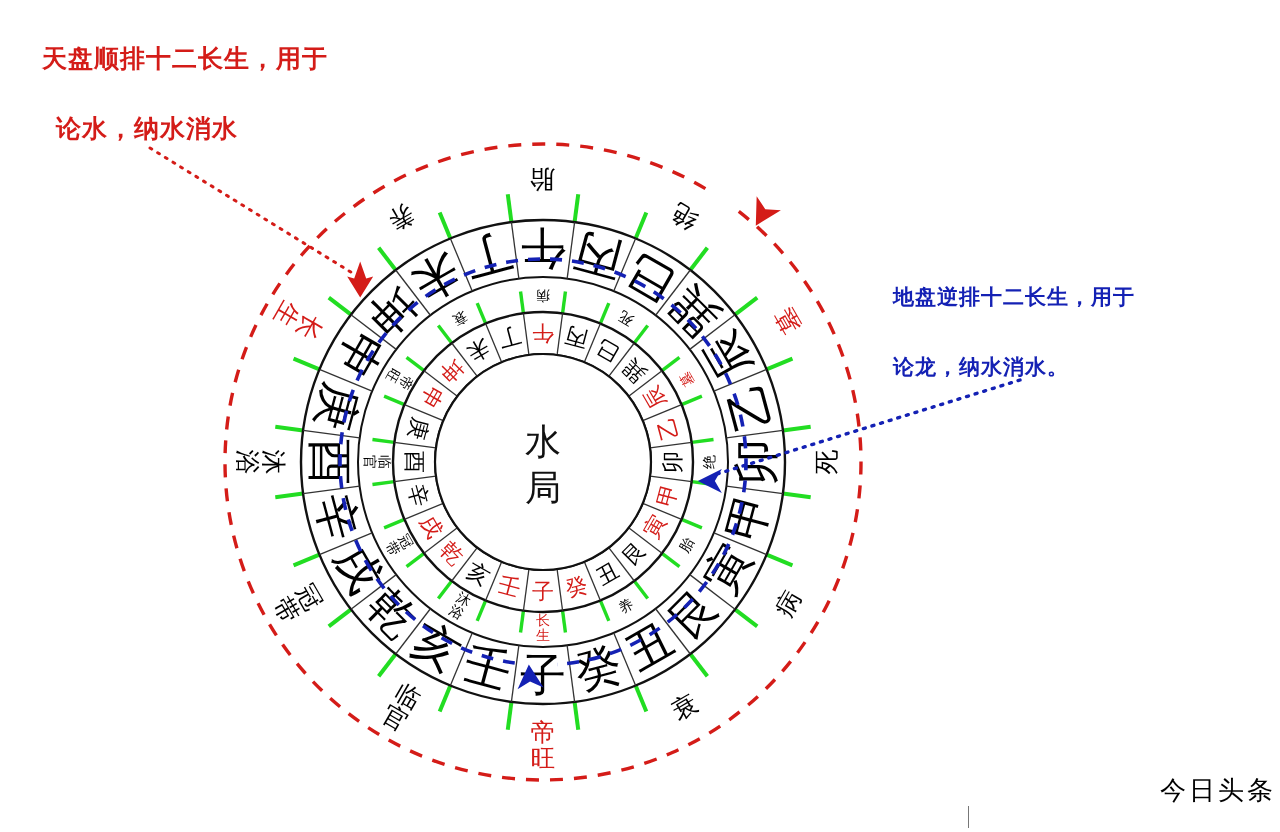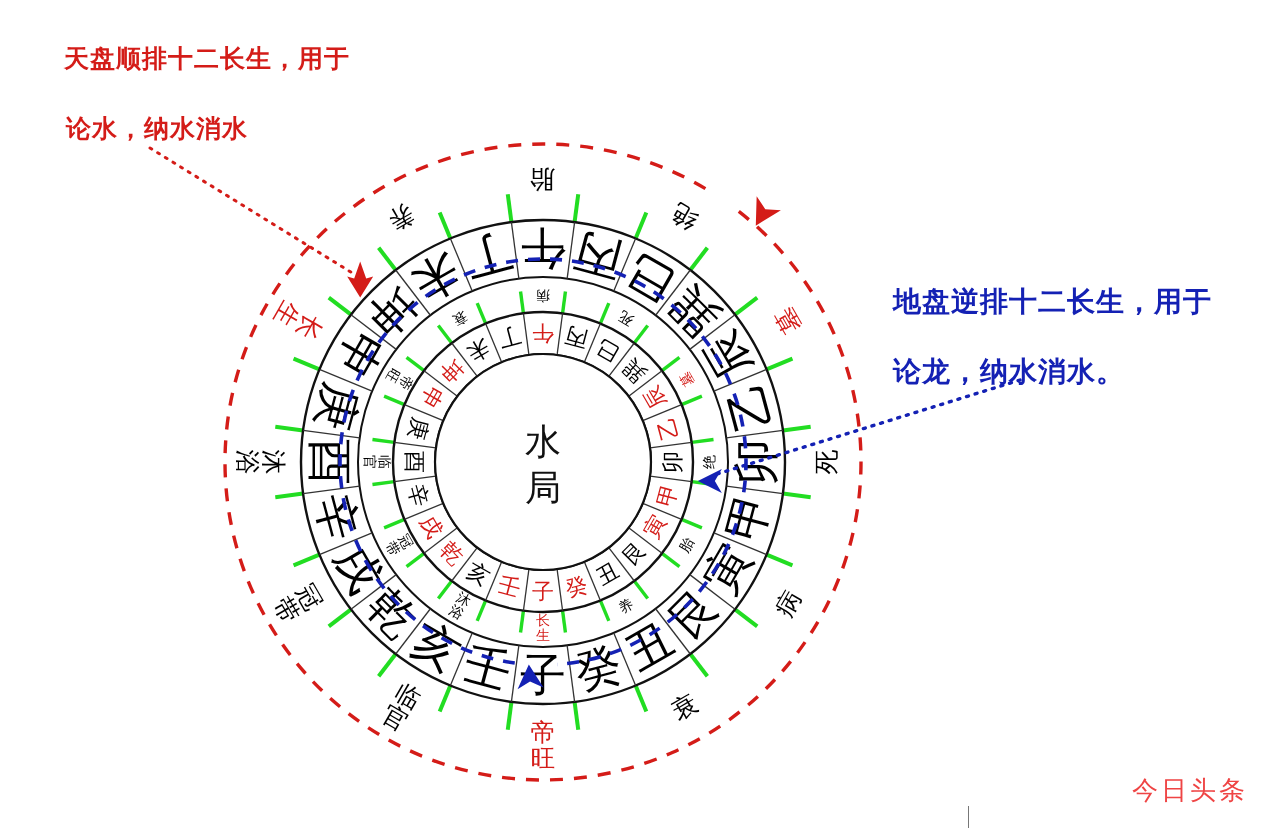--- a/index.html
+++ b/index.html
@@ -15,40 +15,39 @@
   svg{display:block;}
 
   .note-red{
     position:absolute;
     color:#d41c18;
     font-family:"Liberation Serif","DejaVu Serif",serif;
     font-weight:bold;
     font-size:25px;
     letter-spacing:1px;
     white-space:nowrap;
-    margin-left:22px;
   }
   .note-blue{
     position:absolute;
     color:#1421b4;
     font-family:Liberation Mono, monospace;
     font-weight:bold;
-    font-size:28px;
+    font-size:21px;
     letter-spacing:1px;
     white-space:nowrap;
   }
   #note-red-1{left:42px;top:42px;}
-  #note-red-2{left:44px;top:112px;}
+  #note-red-2{left:56px;top:112px;}
   #note-blue-1{left:893px;top:283px;}
   #note-blue-2{left:893px;top:353px;}
 
   #watermark{
     position:absolute;
-    right:32px;bottom:24px;
-    color:#ef4444;
+    right:4px;bottom:24px;
+    color:#000000;
     font-size:26px;
     letter-spacing:3px;
     font-family:"Liberation Sans",sans-serif;
     user-select:none;
   }
   #caret{
     position:absolute;left:968px;top:806px;
     width:1px;height:22px;background:#777;
   }
 </style>

